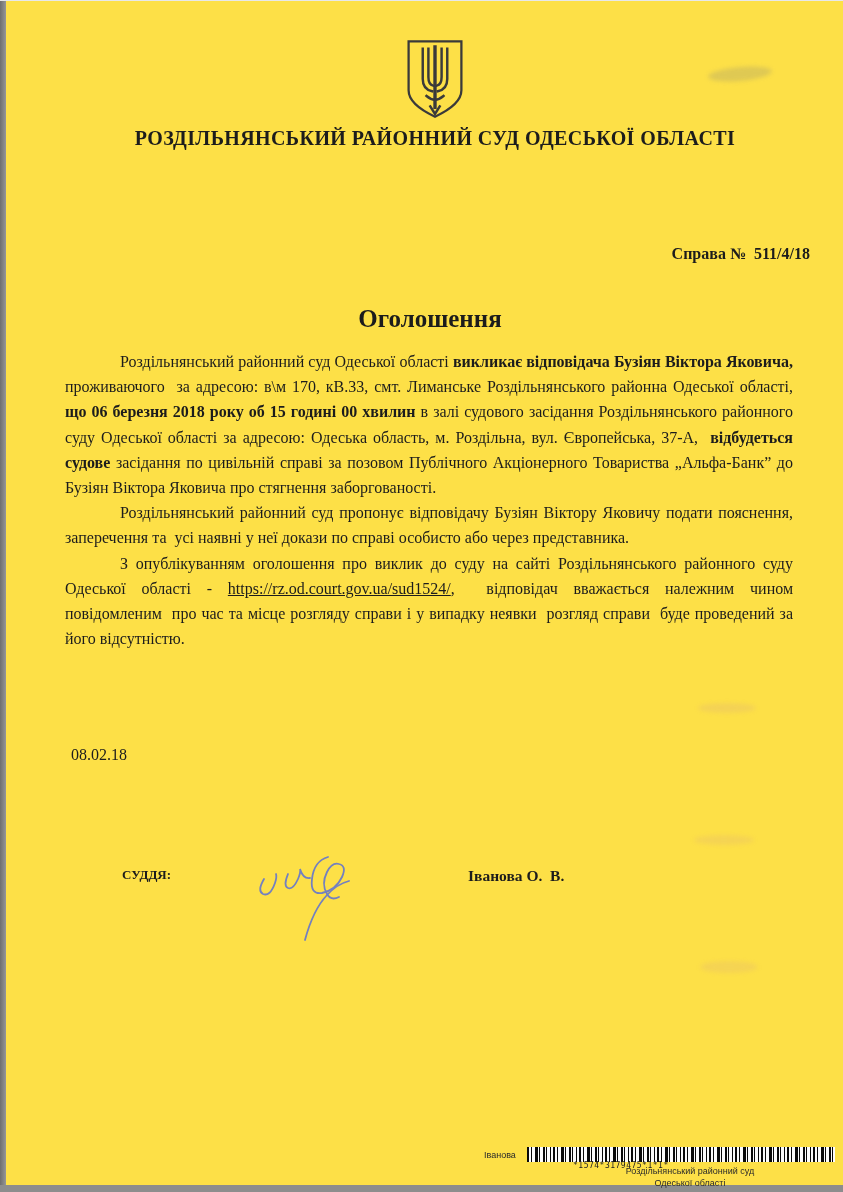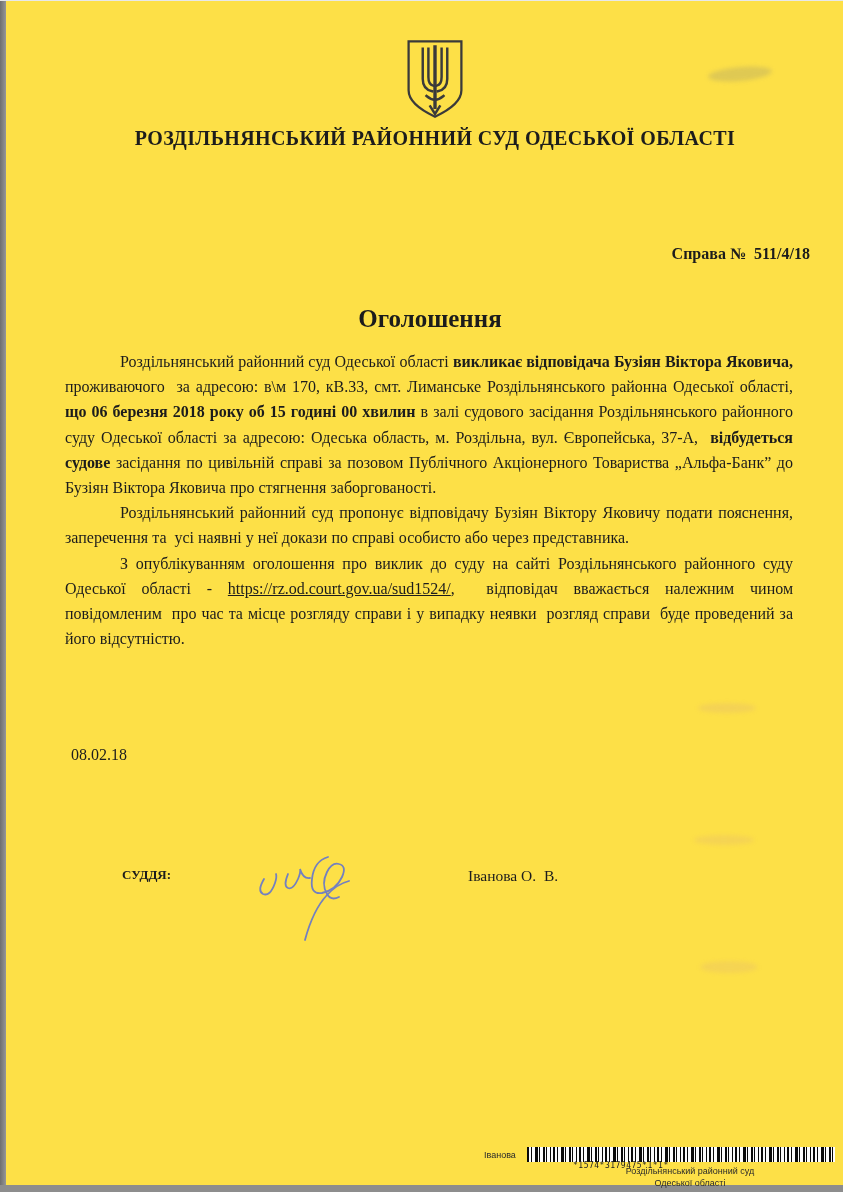--- a/index.html
+++ b/index.html
@@ -22,21 +22,21 @@
 
   .body-text { position:absolute; left:65px; top:348px; width:728px; font-size:16px; line-height:25.2px; text-align:justify; }
   .body-text p { margin:0; text-indent:55px; white-space:pre-wrap; }
   .b { font-weight:bold; }
   .u { text-decoration:underline; }
 
   .date-line { position:absolute; left:71px; top:745px; font-size:16px; }
 
   .judge-label { position:absolute; left:122px; top:866px; font-weight:bold; font-size:13px; }
   .signature { position:absolute; left:250px; top:836px; }
-  .judge-name { position:absolute; left:468px; top:866px; font-weight:normal; font-size:15.5px; white-space:pre-wrap; }
+  .judge-name { position:absolute; left:468px; top:866px; font-weight:bold; font-size:15.5px; white-space:pre-wrap; }
 
   .footer-court { position:absolute; left:545px; top:1165px; width:290px; text-align:center;
     font-family:"Liberation Sans", sans-serif; font-size:9px; line-height:11.5px; color:#2a2a2a; }
   .clerk-name { position:absolute; left:484px; top:1149px; font-family:"Liberation Sans", sans-serif; font-size:9px; color:#2a2a2a; }
   .barcode { position:absolute; left:527px; top:1146px; width:308px; height:15px;
     background:repeating-linear-gradient(90deg,
       #0a0a0a 0 2px, #fcfcfc 2px 4px, #0a0a0a 4px 5px, #fcfcfc 5px 8px,
       #0a0a0a 8px 11px, #fcfcfc 11px 12px, #0a0a0a 12px 13px, #fcfcfc 13px 16px,
       #0a0a0a 16px 18px, #fcfcfc 18px 19px, #0a0a0a 19px 20px, #fcfcfc 20px 23px,
       #0a0a0a 23px 24px, #fcfcfc 24px 26px); }

